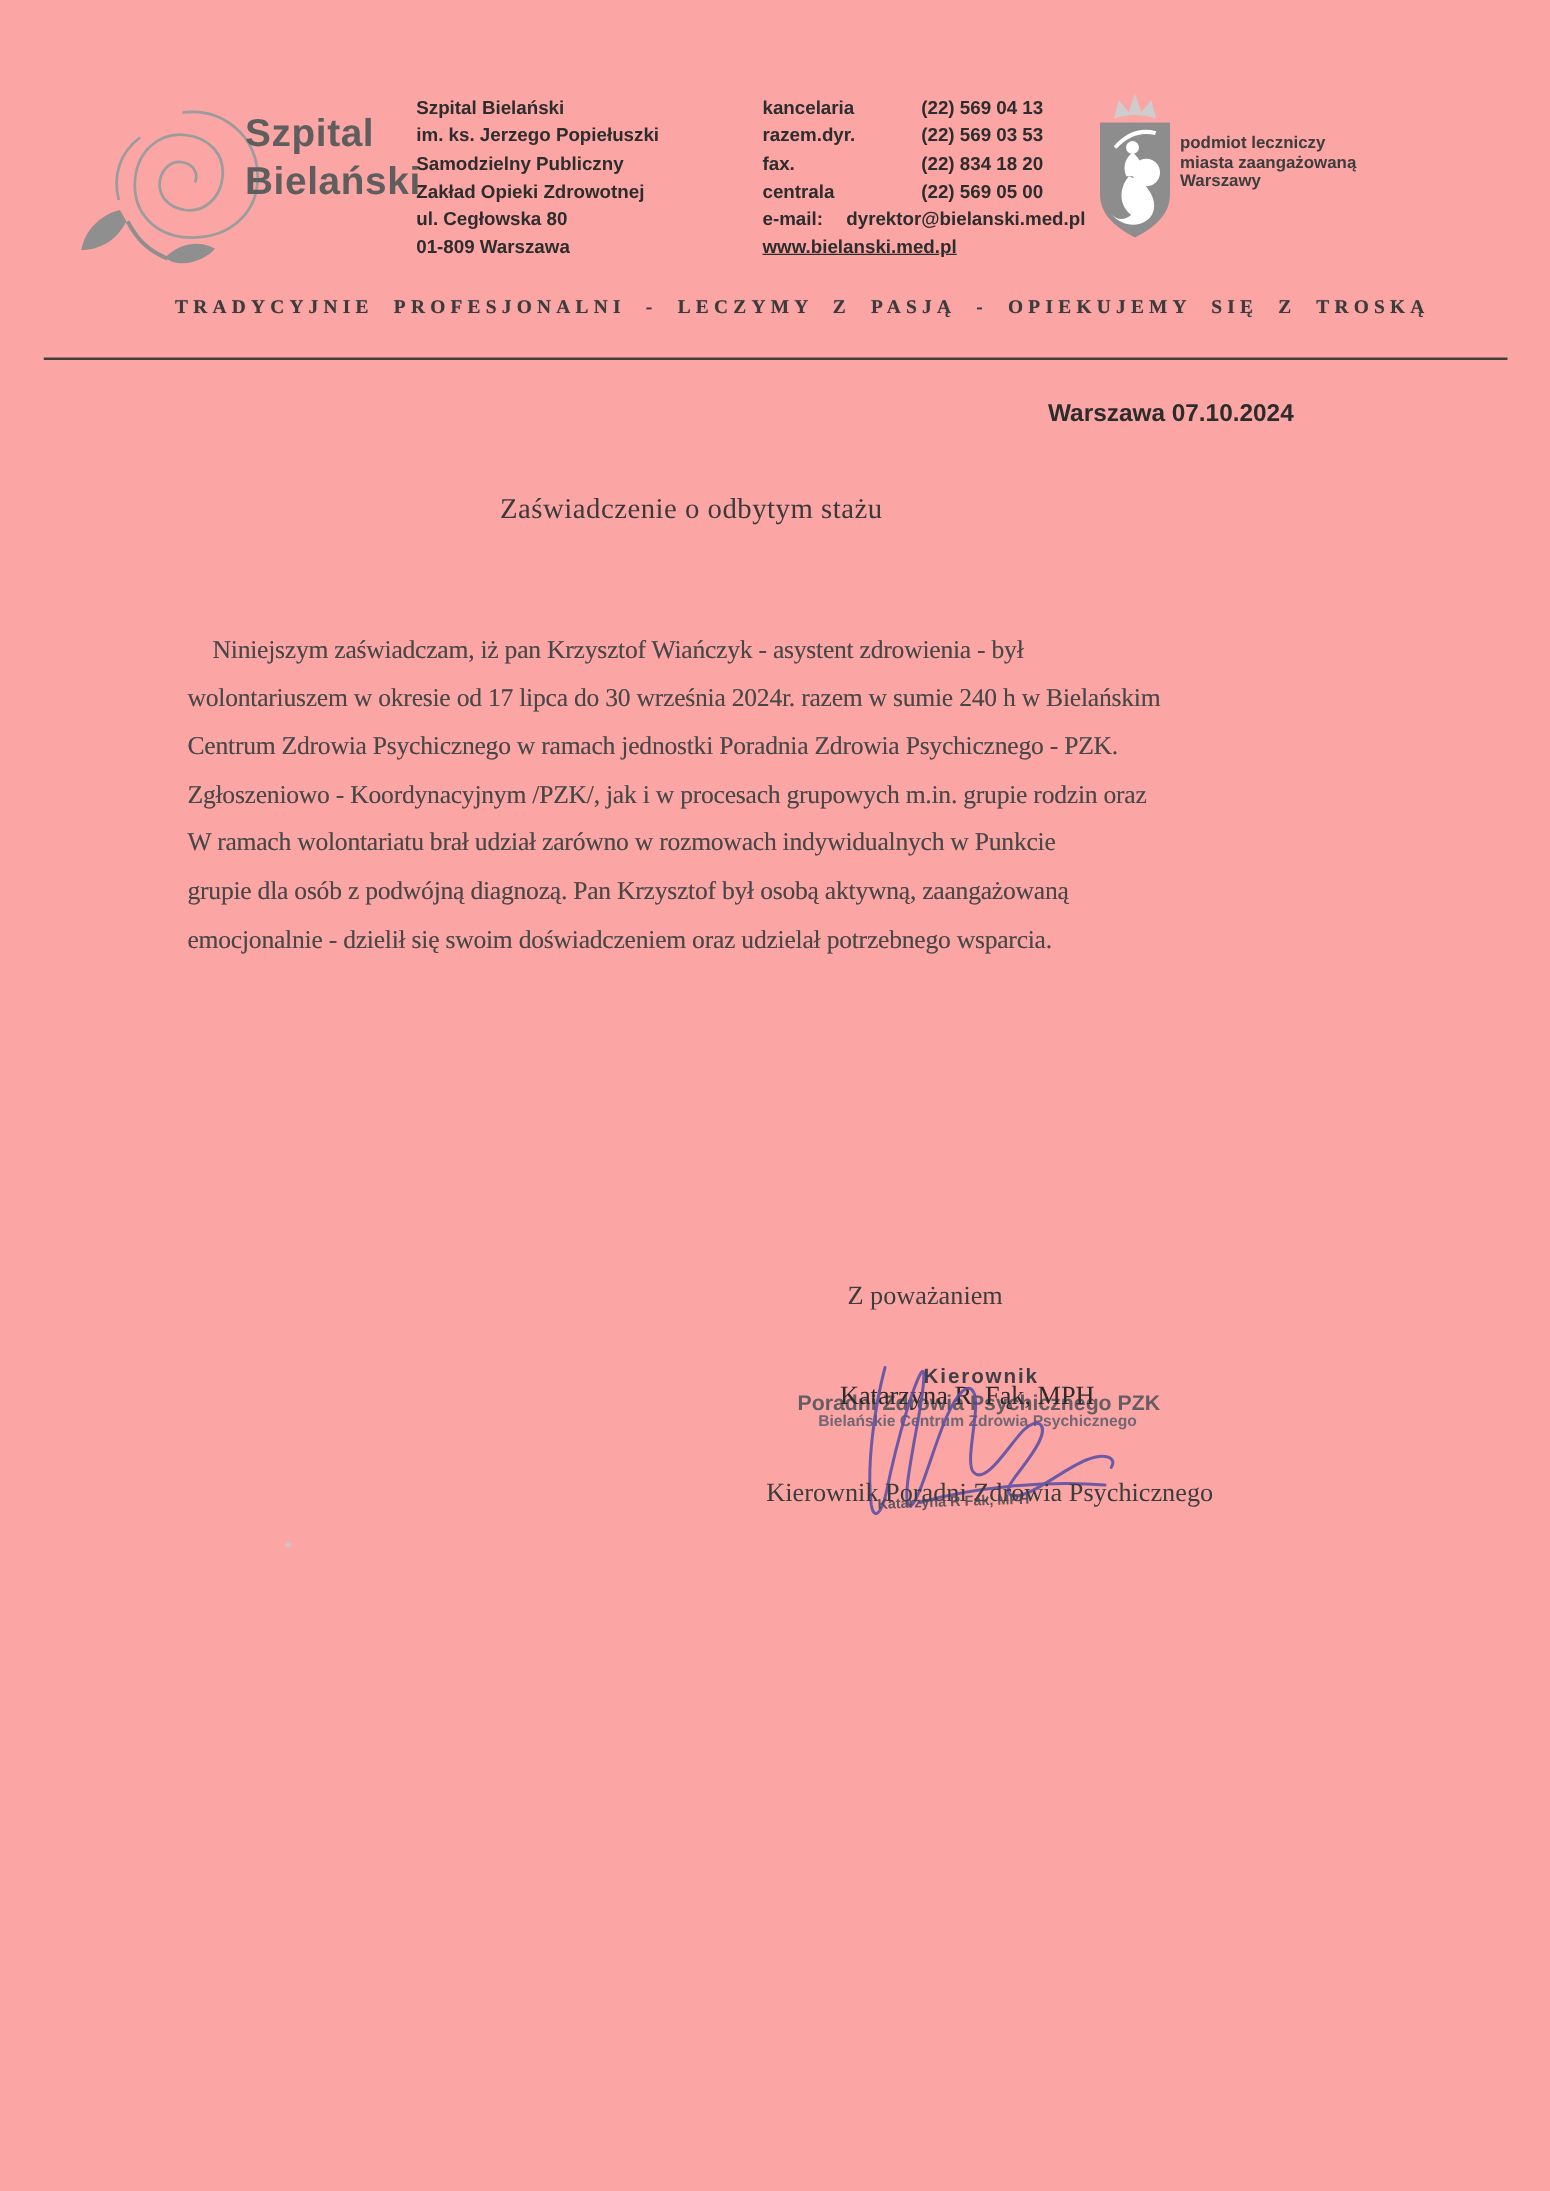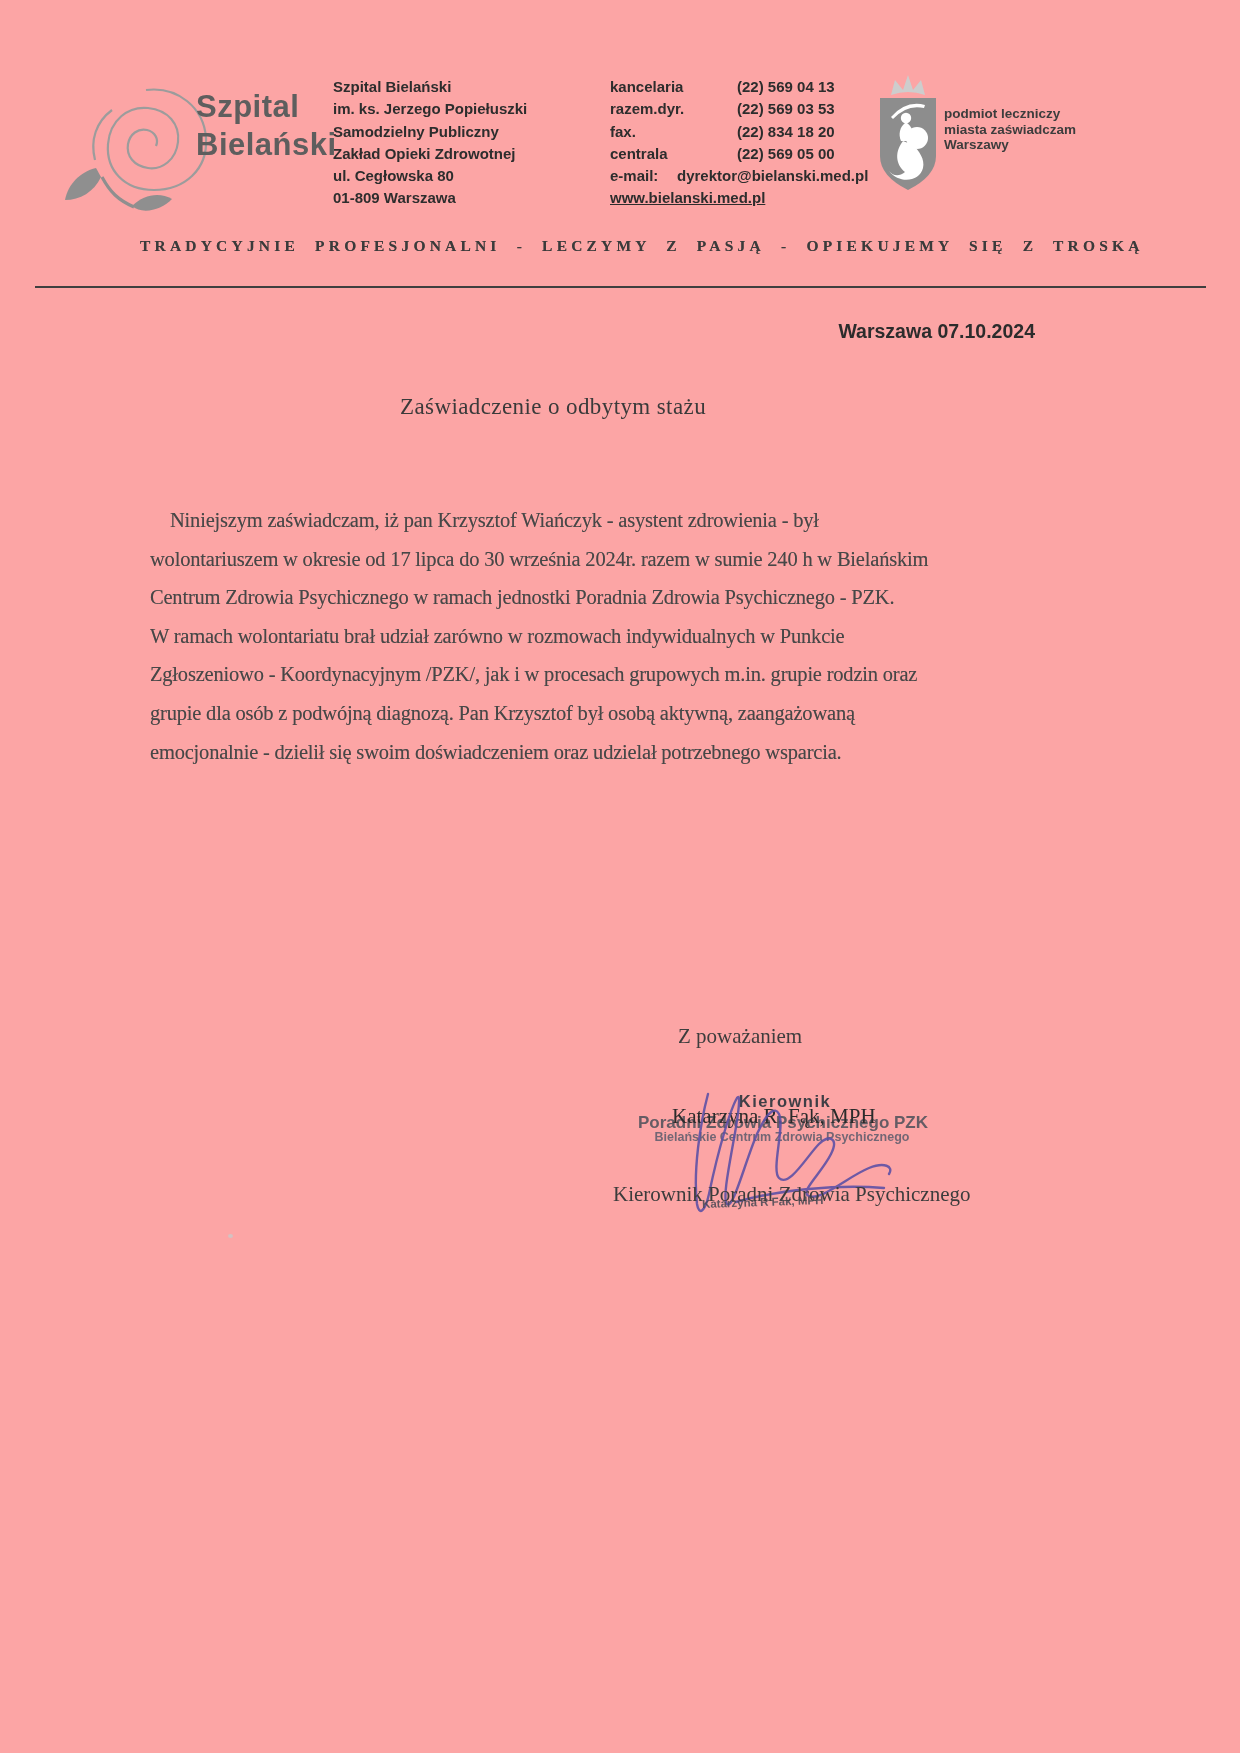--- a/index.html
+++ b/index.html
@@ -123,36 +123,36 @@
         <circle cx="30" cy="46" r="5.2"></circle>
         <path d="M29,51 C24,55 22,62 25,69 L37,69 C39,60 35,54 31,51 Z"></path>
         <circle cx="41" cy="66" r="11"></circle>
         <path d="M27,69 C19,79 19,92 29,100 C23,105 17,104 13,99 C24,113 44,109 47,96 C49,87 43,79 37,73 Z"></path>
       </g>
     </svg>
   </div>
 
   <div class="abs emblem-caption">
     <div>podmiot leczniczy</div>
-    <div>miasta zaświadczam</div>
+    <div>miasta zaangażowaną</div>
     <div>Warszawy</div>
   </div>
 
   <div class="abs tagline">TRADYCYJNIE PROFESJONALNI - LECZYMY Z PASJĄ - OPIEKUJEMY SIĘ Z TROSKĄ</div>
   <div class="abs rule"></div>
 
   <div class="abs dateline">Warszawa 07.10.2024</div>
   <div class="abs doc-title">Zaświadczenie o odbytym stażu</div>
 
   <div class="abs body-text">
     <div class="body-line indent">Niniejszym zaświadczam, iż pan Krzysztof Wiańczyk -  asystent zdrowienia - był</div>
     <div class="body-line">wolontariuszem w okresie od 17 lipca do  30 września 2024r. razem w sumie 240 h w Bielańskim</div>
     <div class="body-line">Centrum Zdrowia Psychicznego w ramach jednostki Poradnia Zdrowia Psychicznego - PZK.</div>
+    <div class="body-line">Zgłoszeniowo - Koordynacyjnym /PZK/, jak i w procesach grupowych m.in. grupie rodzin oraz</div>
     <div class="body-line">W ramach wolontariatu brał udział zarówno w rozmowach indywidualnych w Punkcie</div>
-    <div class="body-line">Zgłoszeniowo - Koordynacyjnym /PZK/, jak i w procesach grupowych m.in. grupie rodzin oraz</div>
     <div class="body-line">grupie dla osób z podwójną diagnozą. Pan Krzysztof był osobą aktywną, zaangażowaną</div>
     <div class="body-line">emocjonalnie - dzielił się swoim doświadczeniem oraz udzielał potrzebnego wsparcia.</div>
   </div>
 
   <div class="abs closing">Z poważaniem</div>
 
   <div class="abs stamp-line2">Poradni Zdrowia Psychicznego PZK</div>
   <div class="abs stamp-line1">Kierownik</div>
   <div class="abs stamp-line3">Bielańskie Centrum Zdrowia Psychicznego</div>
   <div class="abs typed-name">Katarzyna R. Fąk, MPH</div>

